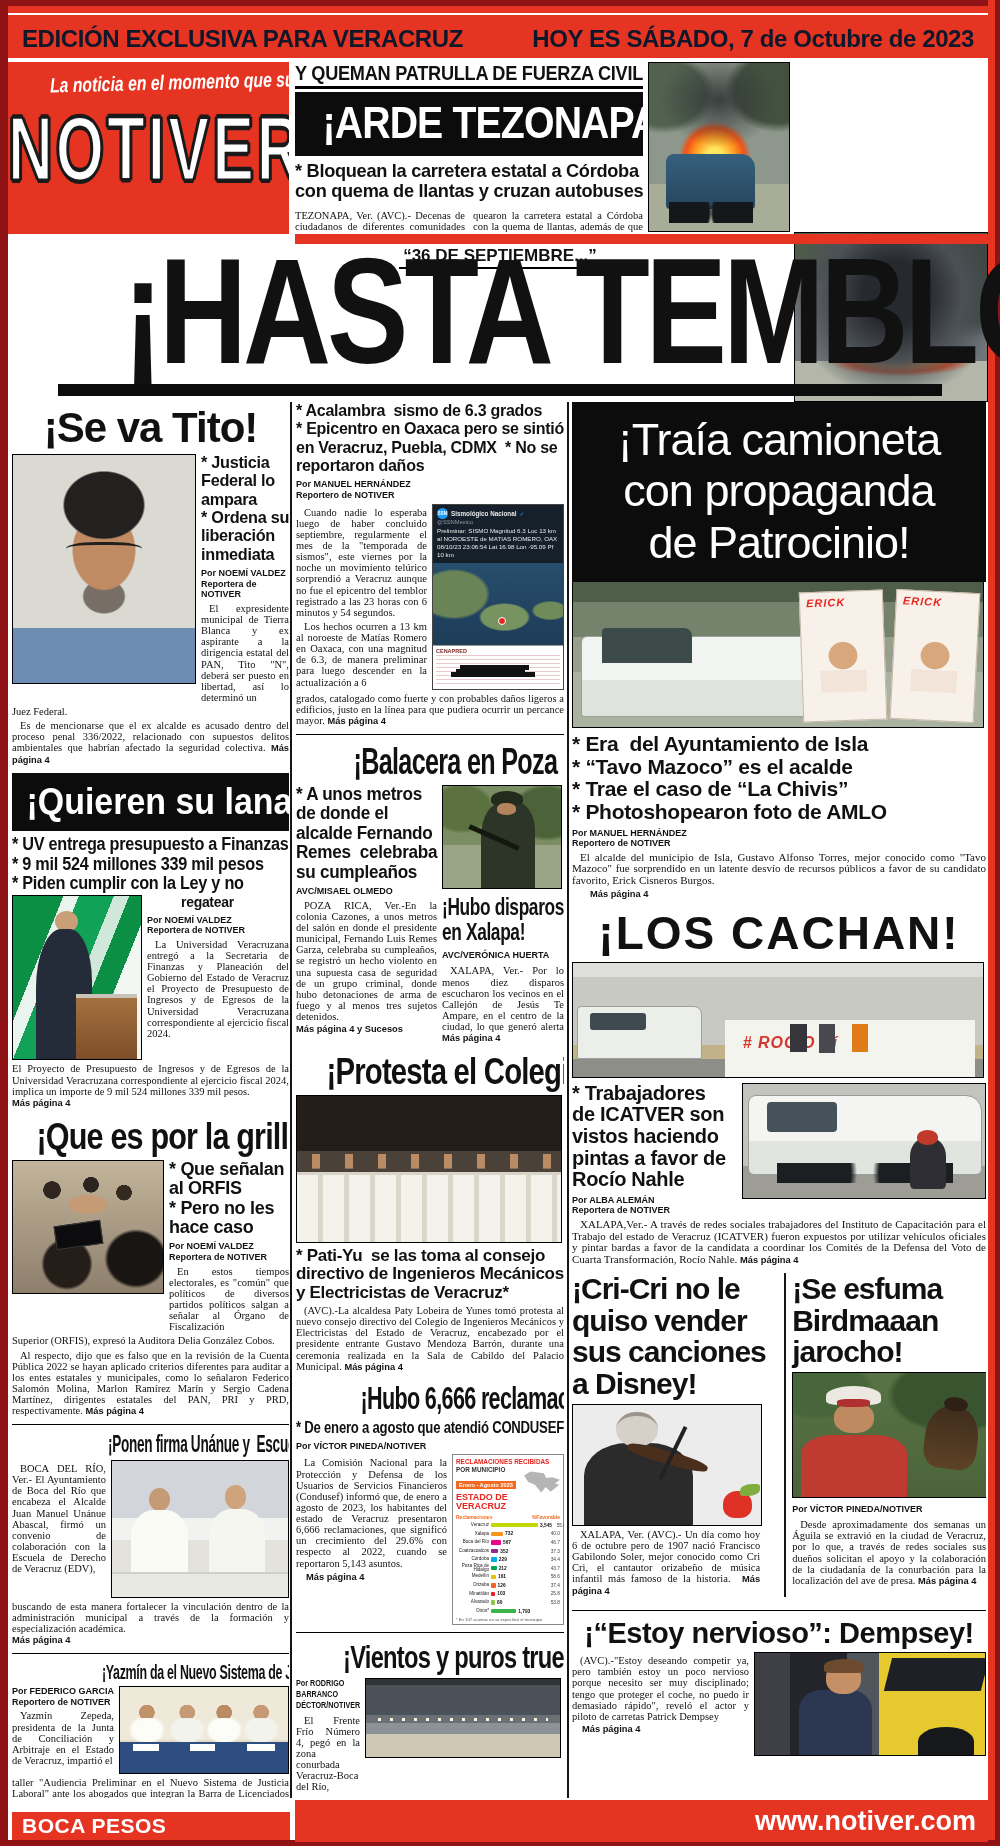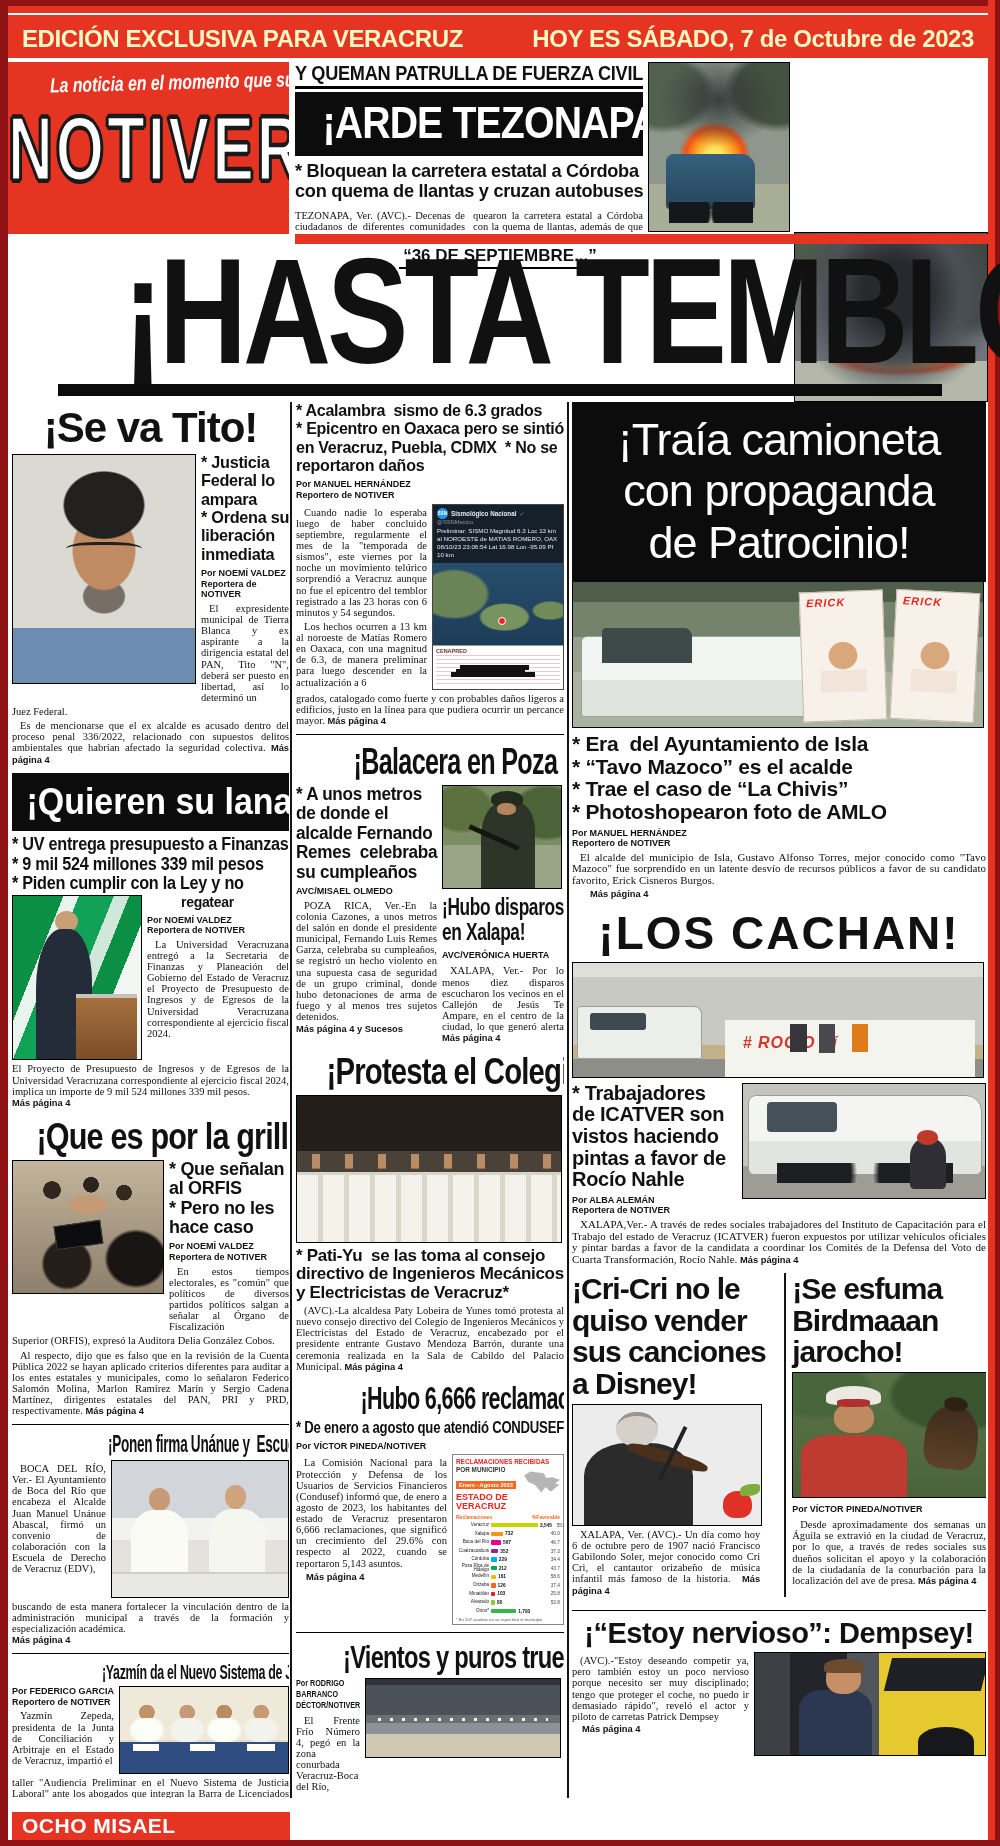--- a/index.html
+++ b/index.html
@@ -10,21 +10,21 @@
   html,body{margin:0;padding:0;background:#888;}
   .page{position:relative;width:1000px;height:1846px;background:#fff;margin:0 auto;
         font-family:"Liberation Sans",sans-serif;color:#111;overflow:hidden;}
   .abs{position:absolute;}
   
   .frameL{left:0;top:0;width:8px;height:1846px;background:var(--maroon);}
   .frameR{right:0;top:0;width:12px;height:1846px;background:linear-gradient(90deg,var(--red) 0 7px,var(--maroon) 7px);}
   .frameT{left:0;top:0;width:100%;height:6px;background:var(--maroon);}
   .frameB{left:0;top:1840px;width:100%;height:6px;background:var(--maroon);}
   
-  .topbar{left:8px;right:12px;top:6px;height:52px;background:var(--red);color:#fef9c3;
+  .topbar{left:8px;right:12px;top:6px;height:52px;background:var(--red);color:#0f172a;
           display:flex;justify-content:space-between;align-items:flex-end;
           padding:0 14px 5px;box-sizing:border-box;}
   .topbar::before{content:"";position:absolute;left:0;right:0;top:7px;height:2px;background:#fff;}
   .topbar span{font-weight:bold;font-size:24px;letter-spacing:-0.4px;}
   
   .masthead{left:8px;top:62px;width:281px;height:172px;background:var(--red);color:#fff;text-align:center;overflow:hidden;}
   .tagline{font-style:italic;font-weight:bold;font-size:20.5px;margin-top:9px;transform:rotate(-1.5deg);}
   .logo-stretch{transform:scaleY(1.45);transform-origin:50% 18%;margin-top:8px;}
   .logoword{font-weight:bold;font-size:62px;letter-spacing:3px;color:#fff;
             -webkit-text-stroke:2px #1a1a1a;
@@ -691,14 +691,15 @@
         <div class="ph ph-demp" style="width:232px;height:104px;flex:0 0 auto;">
           <i class="dp-window"></i>
           <i class="dp-arch"></i>
           <i class="dp-torso"></i>
           <i class="dp-head"></i>
         </div>
       </div>
     </section>
   </div>
 
-  <div class="abs footL"><span>OCHO MISAEL</span></div>
+  <div class="abs footL"><span>BOCA PESOS</span></div>
+  <div class="abs footR"><span>www.notiver.com</span></div>
 </div>
 
 </body></html>

